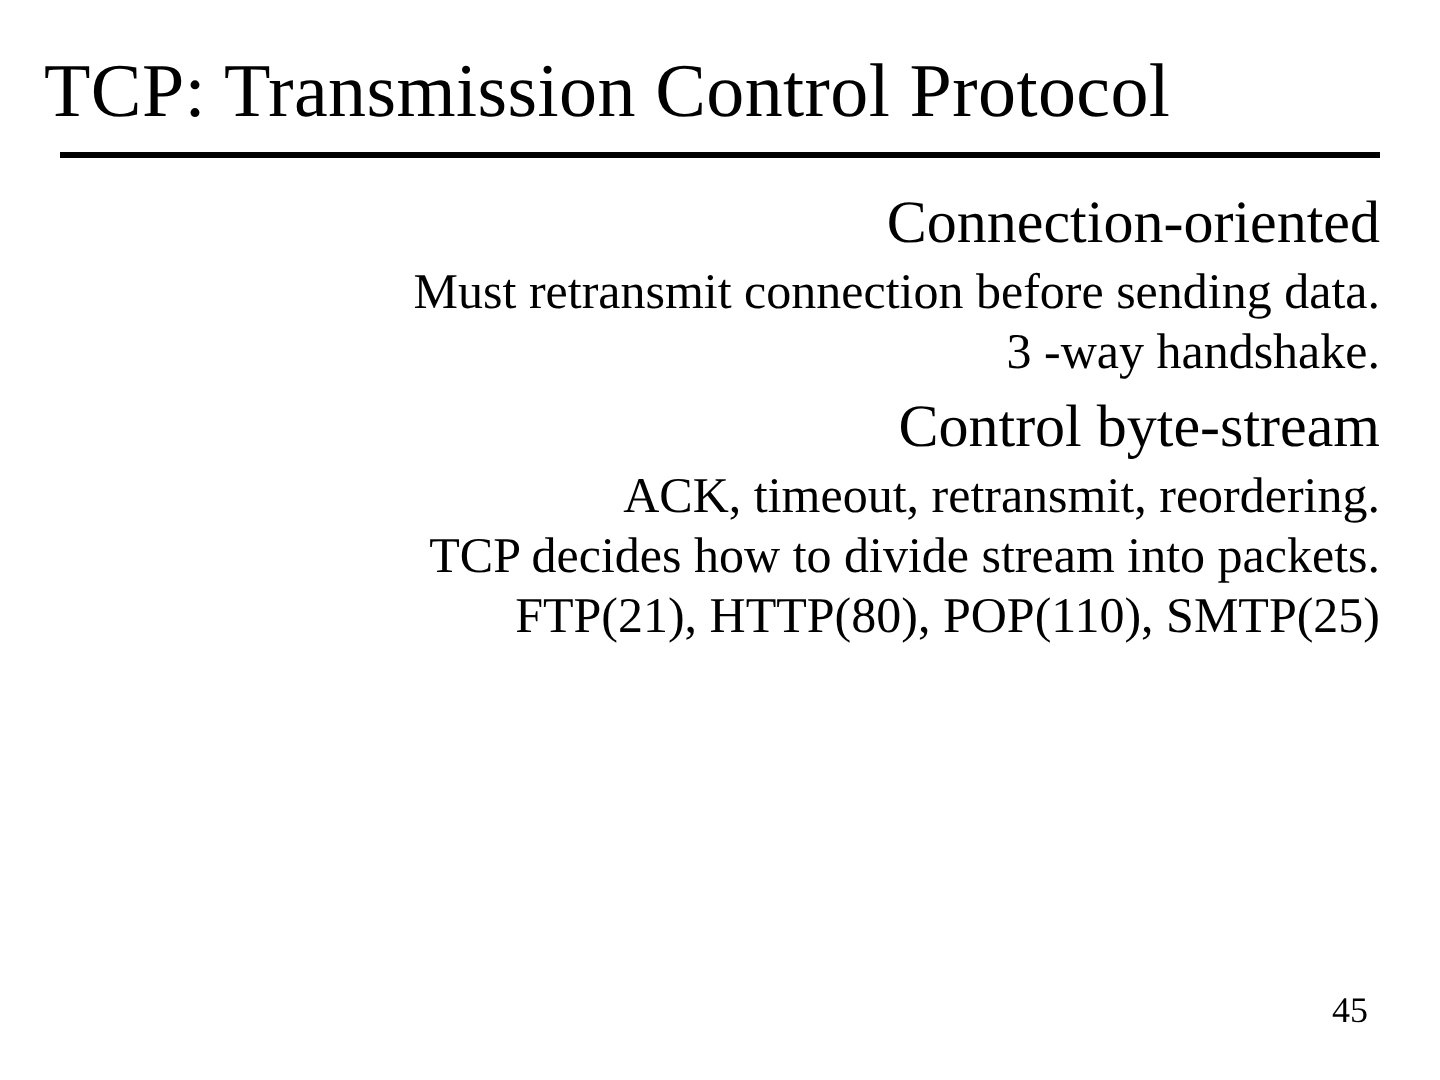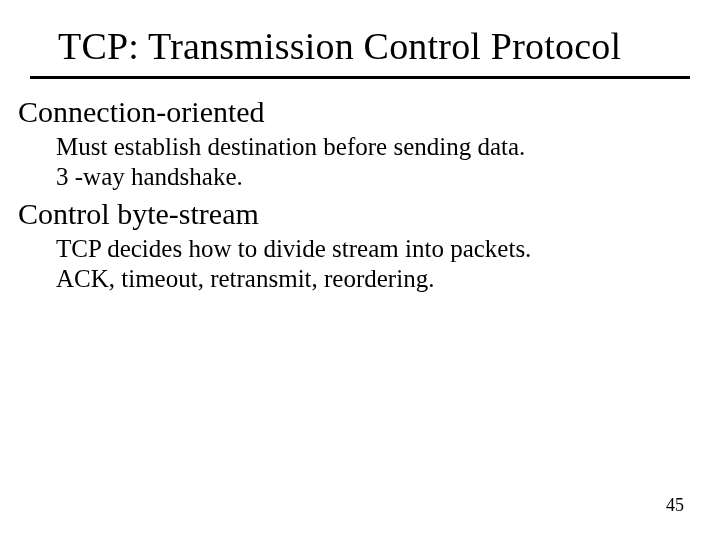--- a/index.html
+++ b/index.html
@@ -12,30 +12,31 @@
     color: #000000;
   }
   .slide {
     position: relative;
     width: 720px;
     height: 540px;
     box-sizing: border-box;
   }
   .title {
     font-size: 38px;
-    padding: 24px 0 0 58px;
+    padding: 24px 0 0 22px;
     letter-spacing: 0.2px;
   }
   .rule {
     border: none;
     border-top: 3px solid #000;
     margin: 8px 30px 16px 30px;
   }
   .body {
     padding: 0 30px 0 18px;
+    text-align: right;
   }
   .h1 {
     font-size: 30px;
     margin: 6px 0 4px 0;
   }
   .sub {
     font-size: 25px;
     margin: 2px 0 2px 38px;
   }
   .pagenum {
@@ -50,24 +51,25 @@
 <body>
 
 <div class="slide">
 
   <div class="title">TCP: Transmission Control Protocol</div>
   <hr class="rule">
 
   <div class="body">
 
     <div class="h1">Connection-oriented</div>
-    <div class="sub">Must establish destination before sending data.</div>
+    <div class="sub">Must retransmit connection before sending data.</div>
     <div class="sub">3 -way handshake.</div>
 
     <div class="h1">Control byte-stream</div>
+    <div class="sub">ACK, timeout, retransmit, reordering.</div>
     <div class="sub">TCP decides how to divide stream into packets.</div>
-    <div class="sub">ACK, timeout, retransmit, reordering.</div>
 
+    <div class="sub">FTP(21), HTTP(80), POP(110), SMTP(25)</div>
 
   </div>
 
   <div class="pagenum">45</div>
 </div>
 
 </body></html>

